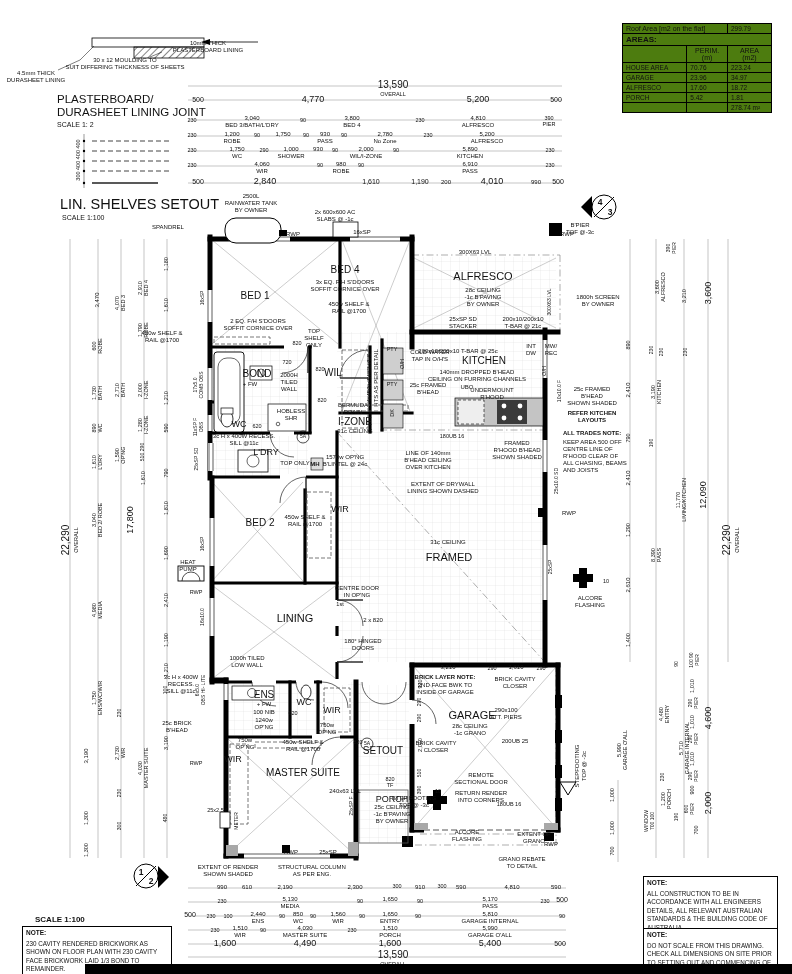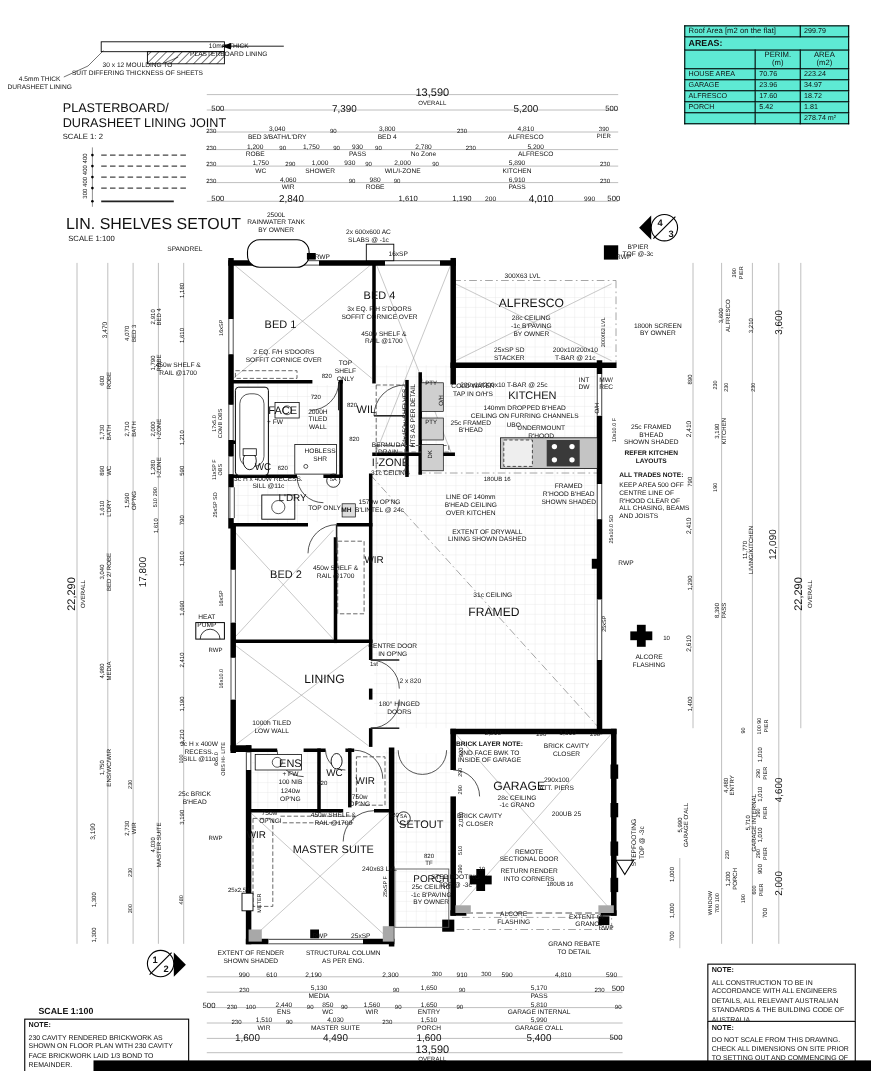--- a/index.html
+++ b/index.html
@@ -6,21 +6,21 @@
   #canvas{position:relative;width:792px;height:974px;background:#fff;overflow:hidden;
           font-family:"Liberation Sans",sans-serif;color:#111;}
   svg{position:absolute;left:0;top:0;}
   .lbl{position:absolute;font-size:6px;line-height:1.15;text-align:center;
        transform:translateX(-50%);white-space:pre-line;color:#111;}
   .lbl.rot{transform:translate(-50%,-50%) rotate(-90deg);white-space:pre-line;}
   .lbl.b{font-weight:bold;}
   .lbl.hl{transform:none;text-align:left;}
   
   .areas{position:absolute;left:622px;top:23px;width:150px;border-collapse:collapse;
-         font-size:6.5px;background:#5eead4;}
+         font-size:6.5px;background:#4d7c0f;}
   .areas td{border:1px solid #000;padding:1px 3px;white-space:pre-line;vertical-align:middle;}
   .areas .rooflbl{font-size:7px;}
   .areas .sec{font-size:8px;font-weight:bold;}
   .areas .hdr td{text-align:center;font-size:7px;}
   .areas .num{text-align:left;}
   
   .fp-title{position:absolute;left:33px;top:890px;font-size:23px;font-weight:bold;letter-spacing:.5px;}
   .fp-scale{position:absolute;left:35px;top:915px;font-size:8px;font-weight:bold;}
   .notebox{position:absolute;background:#fff;border:1.5px solid #000;padding:2px 3px;font-size:6.3px;line-height:1.35;}
   .nb-title{font-weight:bold;margin-bottom:2px;font-size:6.5px;}
@@ -329,21 +329,21 @@
 DURASHEET LINING</div>
       <div class="lbl hl" style="left: 57px; top: 93px; font-size: 11.5px;">PLASTERBOARD/
 DURASHEET LINING JOINT</div>
       <div class="lbl hl" style="left: 57px; top: 121px; font-size: 7px;">SCALE 1: 2</div>
       <div class="lbl rot" style="left: 78px; top: 160px; font-size: 5.5px;">300 400 400 400</div>
       <div class="lbl hl" style="left: 60px; top: 196px; font-size: 14.5px;">LIN. SHELVES SETOUT</div>
       <div class="lbl hl" style="left: 62px; top: 214px; font-size: 7px;">SCALE 1:100</div>
       <div class="lbl" style="left: 393px; top: 79px; font-size: 10px;">13,590</div>
       <div class="lbl" style="left: 393px; top: 91px; font-size: 5.5px;">OVERALL</div>
       <div class="lbl" style="left: 198px; top: 96px; font-size: 7px;">500</div>
-      <div class="lbl" style="left: 313px; top: 94px; font-size: 9px;">7,390</div>
+      <div class="lbl" style="left: 313px; top: 94px; font-size: 9px;">4,770</div>
       <div class="lbl" style="left: 478px; top: 94px; font-size: 9px;">5,200</div>
       <div class="lbl" style="left: 556px; top: 96px; font-size: 7px;">500</div>
       <div class="lbl" style="left: 192px; top: 117px; font-size: 5.5px;">230</div>
       <div class="lbl" style="left: 252px; top: 115px;">3,040
 BED 3/BATH/L'DRY</div>
       <div class="lbl" style="left: 303px; top: 117px; font-size: 5.5px;">90</div>
       <div class="lbl" style="left: 352px; top: 115px;">3,800
 BED 4</div>
       <div class="lbl" style="left: 420px; top: 117px; font-size: 5.5px;">230</div>
       <div class="lbl" style="left: 478px; top: 115px;">4,810
@@ -443,21 +443,21 @@
       <div class="lbl" style="left: 430px; top: 349px;">COLD WATER
 TAP IN O/H'S</div>
       <div class="lbl" style="left: 484px; top: 355px; font-size: 10px;">KITCHEN</div>
       <div class="lbl" style="left: 477px; top: 369px;">140mm DROPPED B'HEAD
 CEILING ON FURRING CHANNELS</div>
       <div class="lbl" style="left: 467px; top: 384px;">UBO</div>
       <div class="lbl" style="left: 492px; top: 387px;">UNDERMOUNT
 R'HOOD</div>
       <div class="lbl" style="left: 428px; top: 382px;">25c FRAMED
 B'HEAD</div>
-      <div class="lbl" style="left: 257px; top: 368px; font-size: 10px;">FACE</div>
+      <div class="lbl" style="left: 257px; top: 368px; font-size: 10px;">BOND</div>
       <div class="lbl" style="left: 250px; top: 381px;">+ FW</div>
       <div class="lbl" style="left: 289px; top: 372px;">2000H
 TILED
 WALL</div>
       <div class="lbl" style="left: 291px; top: 408px;">HOBLESS
 SHR</div>
       <div class="lbl" style="left: 239px; top: 419px; font-size: 9px;">WC</div>
       <div class="lbl" style="left: 257px; top: 423px; font-size: 5.5px;">620</div>
       <div class="lbl" style="left: 333px; top: 367px; font-size: 10px;">WIL</div>
       <div class="lbl rot" style="left: 373px; top: 378px;">4x450w SHELVES

